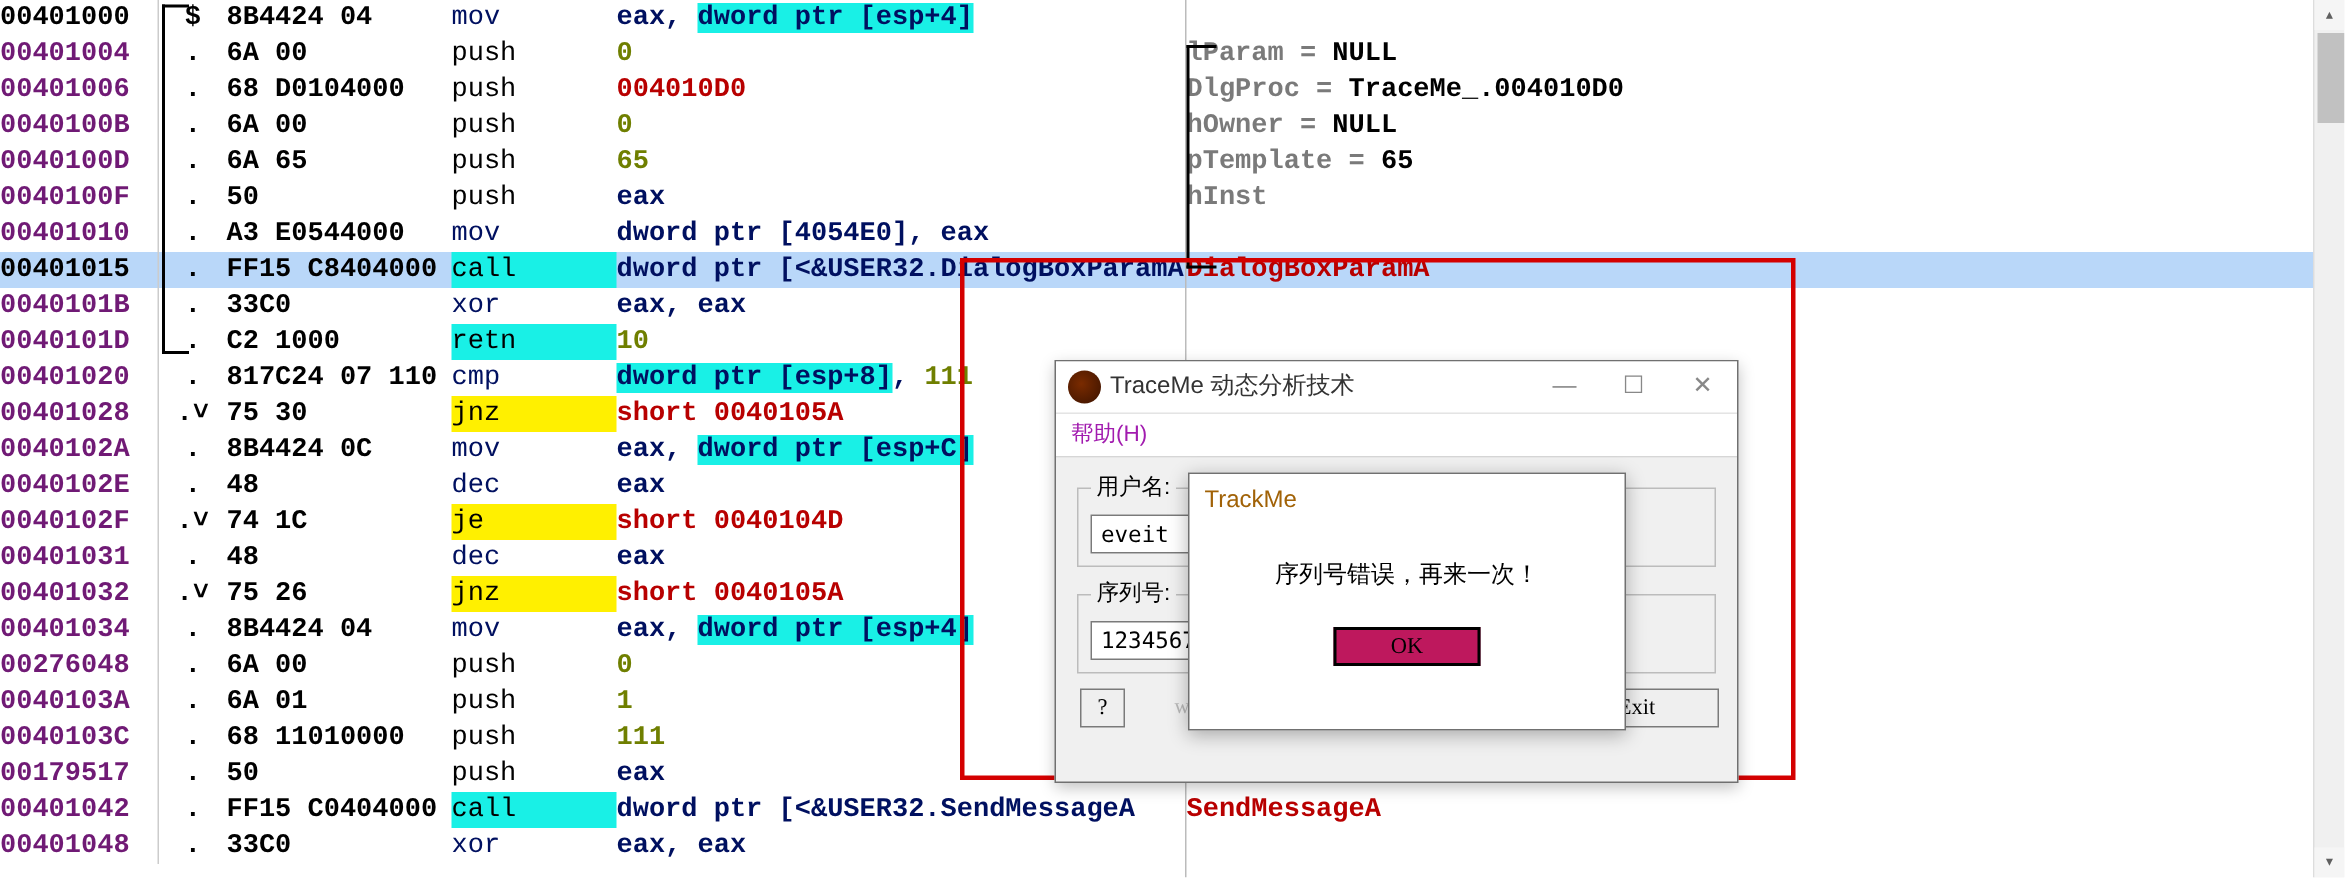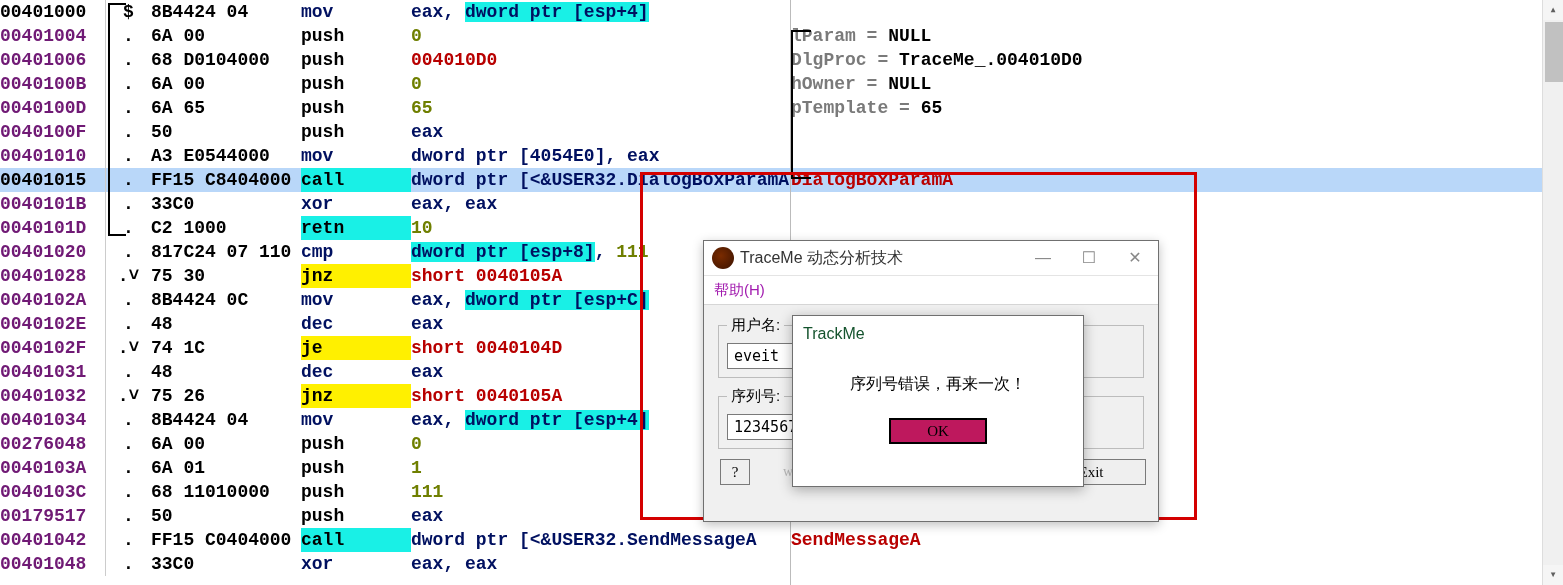--- a/index.html
+++ b/index.html
@@ -6,21 +6,21 @@
   body{font-family:Consolas,"Courier New",monospace;font-size:18px;line-height:24px;color:#000;
        width:1563px;height:585px;overflow:hidden;position:relative;}
   .disasm{position:absolute;left:0;top:0;right:20px;}
   .row{display:flex;height:24px;white-space:pre;}
   .row.sel{background:#b9d7f9;}
   .addr{width:105px;flex:none;font-weight:bold;border-right:1px solid #ccc;}
   .addr.live{color:#000;}
   .addr.dim{color:#701a75;}
   .mark{width:45px;flex:none;text-align:center;font-weight:bold;}
   .bytes{width:150px;flex:none;font-weight:bold;}
-  .mnem{width:110px;flex:none;font-weight:bold;}
+  .mnem{width:110px;flex:none;font-weight:normal;}
   .ops{width:380px;flex:none;font-weight:bold;}
   .info{flex:1;font-weight:bold;}
   .c-blue{color:#000000;} .c-navy{color:#001060;} .c-olive{color:#6f7f00;}
   .c-red{color:#b80000;} .c-gray{color:#7a7a7a;}
   .bg-cyan{background:#19f0e6;} .bg-yellow{background:#fff000;}
   .vline{position:absolute;left:790px;top:0;width:0;height:585px;border-left:1px solid #bbb;}
   .scrollbar{position:absolute;right:0;top:0;width:20px;height:585px;background:#f0f0f0;border-left:1px solid #ddd;}
   .sb-btn{height:20px;background:#f5f5f5;display:flex;align-items:center;justify-content:center;color:#606060;font-size:12px;}
   .sb-thumb{position:absolute;right:0;top:22px;width:18px;height:60px;background:#c1c1c1;}
   .redbox{position:absolute;left:640px;top:172px;width:551px;height:342px;border:3px solid #d40000;}
@@ -39,37 +39,37 @@
   .grp{border:1px solid #bcbcbc;padding:6px 8px 8px 8px;margin-bottom:6px;position:relative;}
   .grp legend{font-size:15px;padding:0 4px;}
   .inp{border:1px solid #7a7a7a;background:#fff;height:24px;padding:0 6px;font:15px Consolas,monospace;width:310px;}
   .btnrow{display:flex;align-items:center;gap:10px;padding:4px 0 0 4px;}
   .btn{border:1px solid #7a7a7a;background:#efefef;width:110px;height:26px;font:15px "Segoe UI";}
   .help{width:30px;}
   .wm{flex:1;text-align:center;color:#b8b8b8;font:14px Consolas;}
   
   .msg{position:absolute;left:792px;top:315px;width:290px;height:170px;background:#fff;border:1px solid #707070;
        box-shadow:0 3px 12px rgba(0,0,0,.3);font-family:"Microsoft YaHei",sans-serif;}
-  .msg .m-title{padding:6px 10px;font-size:16px;color:#14532d;}
+  .msg .m-title{padding:6px 10px;font-size:16px;color:#a16207;}
   .msg .m-body{padding:20px 10px 10px;text-align:center;font-size:16px;}
   .msg .m-ok{display:block;margin:12px auto 0;border:2px solid #000;background:#be185d;width:98px;height:26px;font:15px Consolas;}
   .bracket{position:absolute;pointer-events:none;}
   .brk1{left:108px;top:3px;width:16px;height:229px;border-left:2px solid #000;border-top:2px solid #000;border-bottom:2px solid #000;}
   .brk2{left:791px;top:30px;width:18px;height:145px;border-left:2px solid #000;border-top:2px solid #000;border-bottom:2px solid #000;}
 </style>
 </head>
 <body>
 
 <div class="disasm" id="rows">
     <div class="row"><span class="addr live">00401000</span><span class="mark">$</span><span class="bytes">8B4424 04</span><span class="mnem c-navy">mov</span><span class="ops"><span class="c-navy">eax, </span><span class="c-navy bg-cyan">dword ptr [esp+4]</span></span><span class="info"></span></div>
     <div class="row"><span class="addr dim">00401004</span><span class="mark">.</span><span class="bytes">6A 00</span><span class="mnem c-blue">push</span><span class="ops"><span class="c-olive">0</span></span><span class="info"><span class="c-gray">lParam = </span><span class="">NULL</span></span></div>
     <div class="row"><span class="addr dim">00401006</span><span class="mark">.</span><span class="bytes">68 D0104000</span><span class="mnem c-blue">push</span><span class="ops"><span class="c-red">004010D0</span></span><span class="info"><span class="c-gray">DlgProc = </span><span class="">TraceMe_.004010D0</span></span></div>
     <div class="row"><span class="addr dim">0040100B</span><span class="mark">.</span><span class="bytes">6A 00</span><span class="mnem c-blue">push</span><span class="ops"><span class="c-olive">0</span></span><span class="info"><span class="c-gray">hOwner = </span><span class="">NULL</span></span></div>
     <div class="row"><span class="addr dim">0040100D</span><span class="mark">.</span><span class="bytes">6A 65</span><span class="mnem c-blue">push</span><span class="ops"><span class="c-olive">65</span></span><span class="info"><span class="c-gray">pTemplate = </span><span class="">65</span></span></div>
-    <div class="row"><span class="addr dim">0040100F</span><span class="mark">.</span><span class="bytes">50</span><span class="mnem c-blue">push</span><span class="ops"><span class="c-navy">eax</span></span></div>
+    <div class="row"><span class="addr dim">0040100F</span><span class="mark">.</span><span class="bytes">50</span><span class="mnem c-blue">push</span><span class="ops"><span class="c-navy">eax</span></span><span class="info"><span class="c-gray">hInst</span></span></div>
     <div class="row"><span class="addr dim">00401010</span><span class="mark">.</span><span class="bytes">A3 E0544000</span><span class="mnem c-navy">mov</span><span class="ops"><span class="c-navy">dword ptr [4054E0], eax</span></span><span class="info"></span></div>
     <div class="row sel"><span class="addr live">00401015</span><span class="mark">.</span><span class="bytes">FF15 C8404000</span><span class="mnem bg-cyan">call</span><span class="ops"><span class="c-navy">dword ptr [&lt;&amp;USER32.DialogBoxParamA</span></span><span class="info"><span class="c-red">DialogBoxParamA</span></span></div>
     <div class="row"><span class="addr dim">0040101B</span><span class="mark">.</span><span class="bytes">33C0</span><span class="mnem c-navy">xor</span><span class="ops"><span class="c-navy">eax, eax</span></span><span class="info"></span></div>
     <div class="row"><span class="addr dim">0040101D</span><span class="mark">.</span><span class="bytes">C2 1000</span><span class="mnem bg-cyan">retn</span><span class="ops"><span class="c-olive">10</span></span><span class="info"></span></div>
     <div class="row"><span class="addr dim">00401020</span><span class="mark">.</span><span class="bytes">817C24 07 110</span><span class="mnem c-navy">cmp</span><span class="ops"><span class="c-navy bg-cyan">dword ptr [esp+8]</span><span class="c-navy">, </span><span class="c-olive">111</span></span><span class="info"></span></div>
     <div class="row"><span class="addr dim">00401028</span><span class="mark">.˅</span><span class="bytes">75 30</span><span class="mnem bg-yellow">jnz</span><span class="ops"><span class="c-red">short 0040105A</span></span><span class="info"></span></div>
     <div class="row"><span class="addr dim">0040102A</span><span class="mark">.</span><span class="bytes">8B4424 0C</span><span class="mnem c-navy">mov</span><span class="ops"><span class="c-navy">eax, </span><span class="c-navy bg-cyan">dword ptr [esp+C]</span></span><span class="info"></span></div>
     <div class="row"><span class="addr dim">0040102E</span><span class="mark">.</span><span class="bytes">48</span><span class="mnem c-navy">dec</span><span class="ops"><span class="c-navy">eax</span></span><span class="info"></span></div>
     <div class="row"><span class="addr dim">0040102F</span><span class="mark">.˅</span><span class="bytes">74 1C</span><span class="mnem bg-yellow">je</span><span class="ops"><span class="c-red">short 0040104D</span></span><span class="info"></span></div>
     <div class="row"><span class="addr dim">00401031</span><span class="mark">.</span><span class="bytes">48</span><span class="mnem c-navy">dec</span><span class="ops"><span class="c-navy">eax</span></span><span class="info"></span></div>

